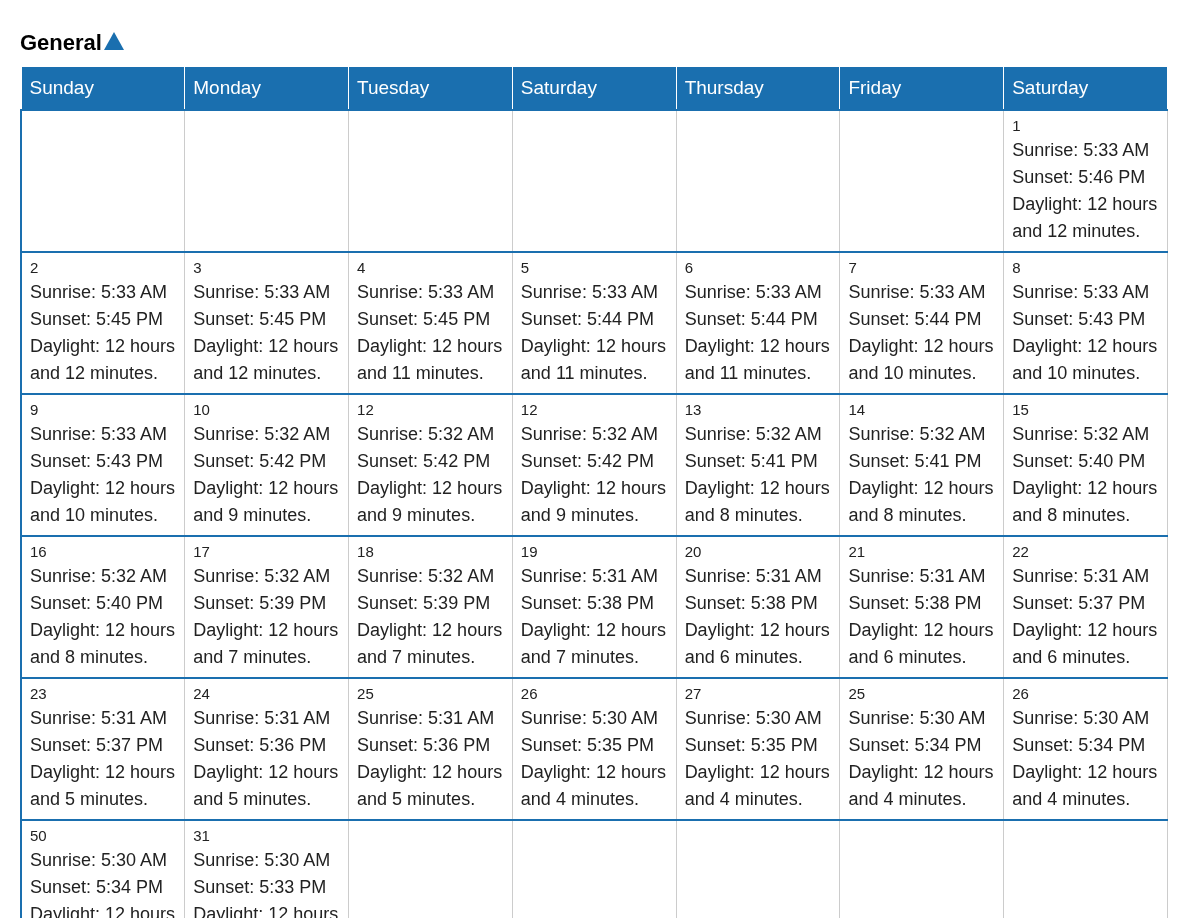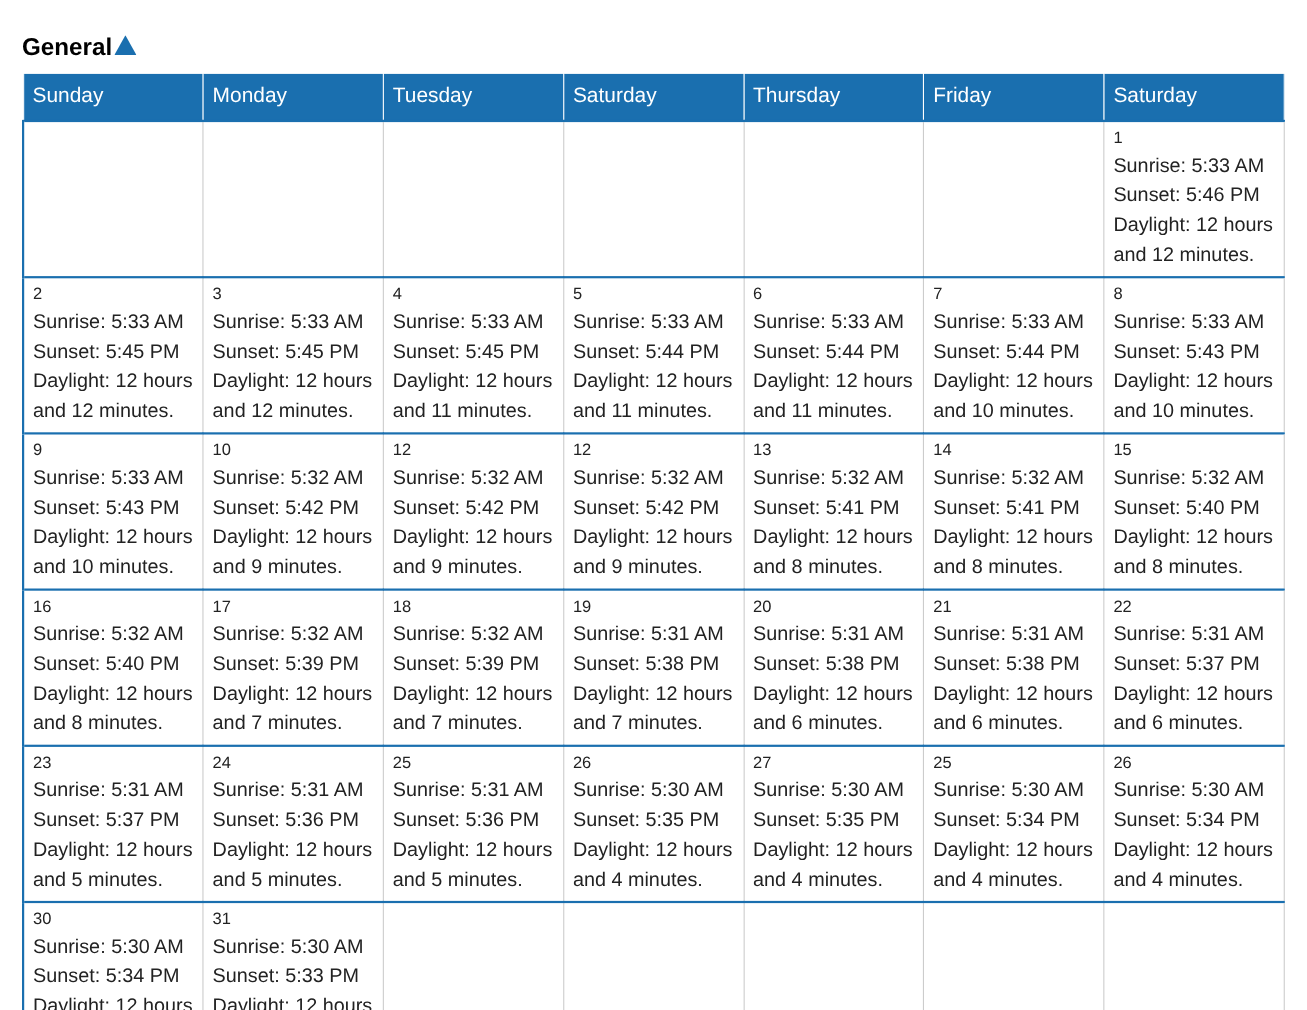--- a/index.html
+++ b/index.html
@@ -341,21 +341,21 @@
         <td>
           <div class="day-number">26</div>
           <div class="day-info" style="white-space: pre-line;">Sunrise: 5:30 AM
 Sunset: 5:34 PM
 Daylight: 12 hours
 and 4 minutes.</div>
         </td>
       </tr>
       <tr>
         <td>
-          <div class="day-number">30</div>
+          <div class="day-number">50</div>
           <div class="day-info" style="white-space: pre-line;">Sunrise: 5:30 AM
 Sunset: 5:34 PM
 Daylight: 12 hours
 and 3 minutes.</div>
         </td>
         <td>
           <div class="day-number">31</div>
           <div class="day-info" style="white-space: pre-line;">Sunrise: 5:30 AM
 Sunset: 5:33 PM
 Daylight: 12 hours

